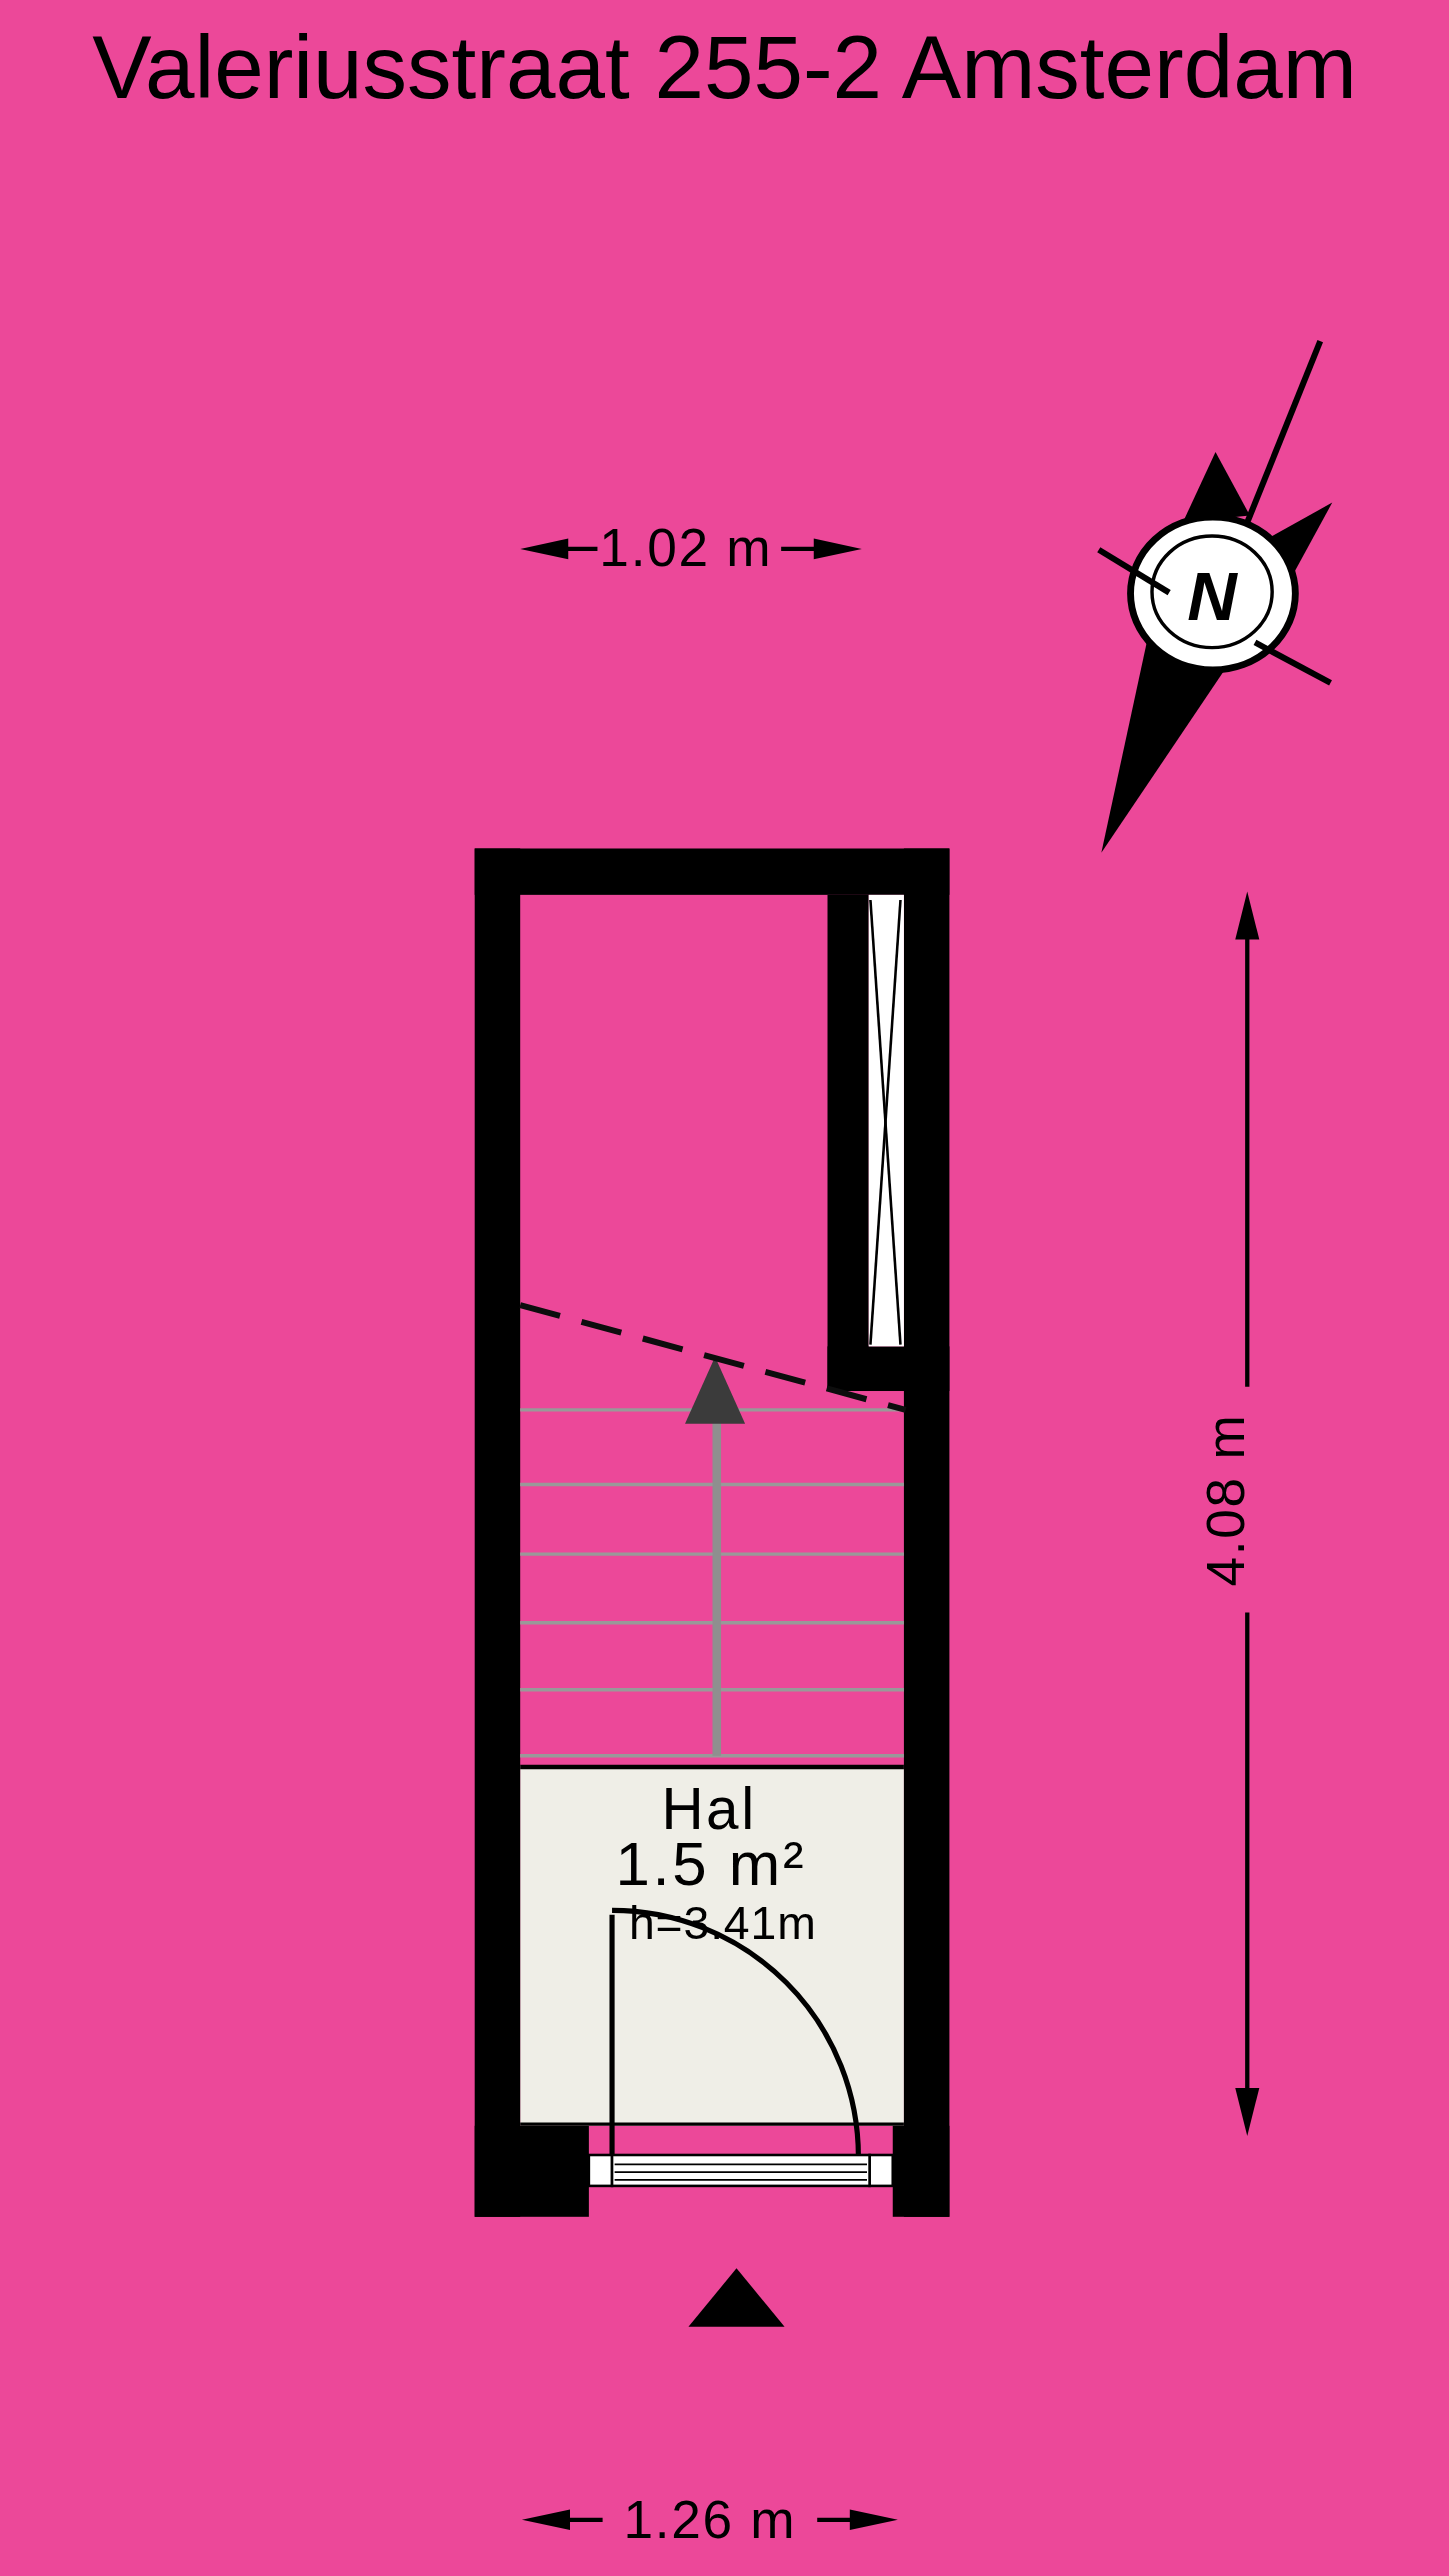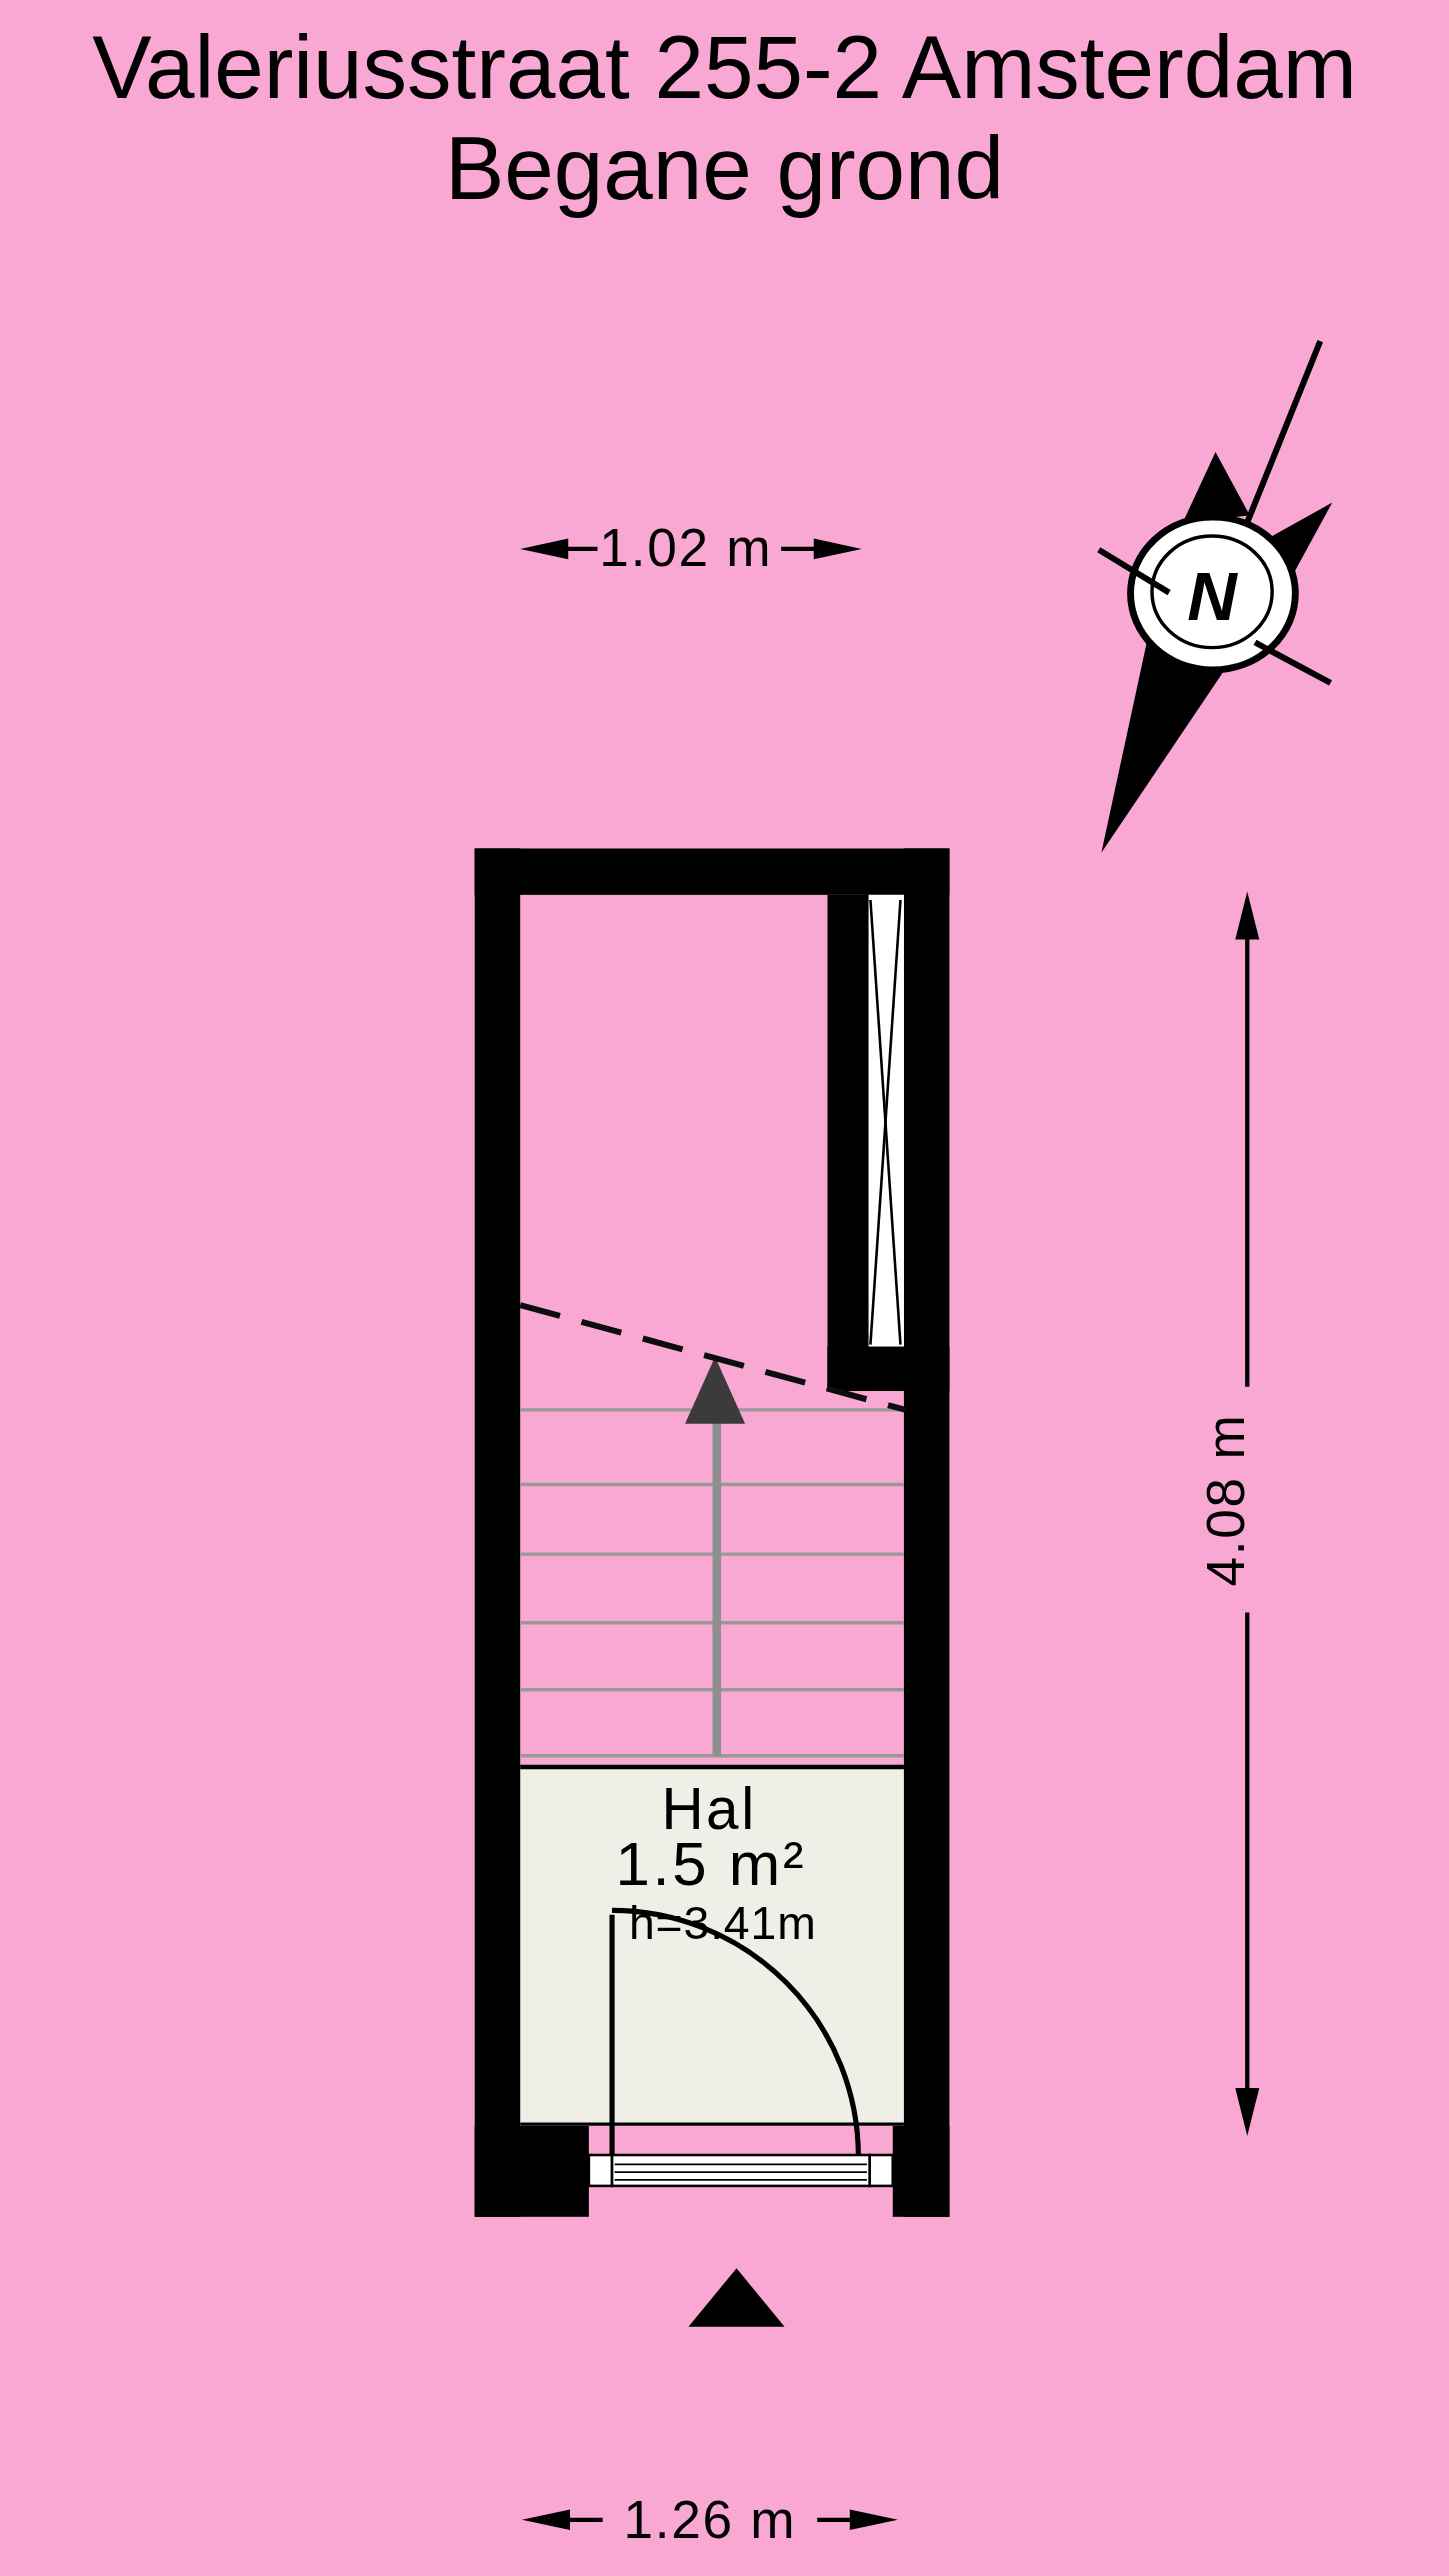--- a/index.html
+++ b/index.html
@@ -1,20 +1,20 @@
 <!DOCTYPE html>
 <html style="font-size:13.7px"><head>
 <meta charset="utf-8">
 <style>
   html, body { margin: 0; padding: 0; background: #ffffff; }
   .page {
     position: relative;
     width: 1449px;
     height: 2576px;
-    background: #f9a8d4;
+    background: #ec4899;
     overflow: hidden;
     font-family: "Liberation Sans", sans-serif;
   }
   .title {
     position: absolute;
     top: 17px;
     left: 0;
     width: 100%;
     text-align: center;
     color: #000;
@@ -35,21 +35,20 @@
   .room-height { font-size: 54px; letter-spacing: 1px; }
   .north-label { font-size: 80px; font-weight: bold; font-style: italic; }
 </style>
 </head>
 <body>
 
 <div class="page">
 
   <header class="title">
     <div>Valeriusstraat 255-2 Amsterdam</div>
-    <div>Begane grond</div>
   </header>
 
   <svg class="plan-svg" width="1449" height="2576" viewBox="0 0 1688 3000">
 
     <rect x="606" y="2056" width="447" height="420" fill="#efeee7"></rect>
 
     <rect x="553" y="988" width="553" height="54" fill="#000"></rect>
     <rect x="553" y="988" width="53" height="1594" fill="#000"></rect>
     <rect x="1053" y="988" width="53" height="1594" fill="#000"></rect>
     <rect x="964" y="1042" width="48" height="578" fill="#000"></rect>

